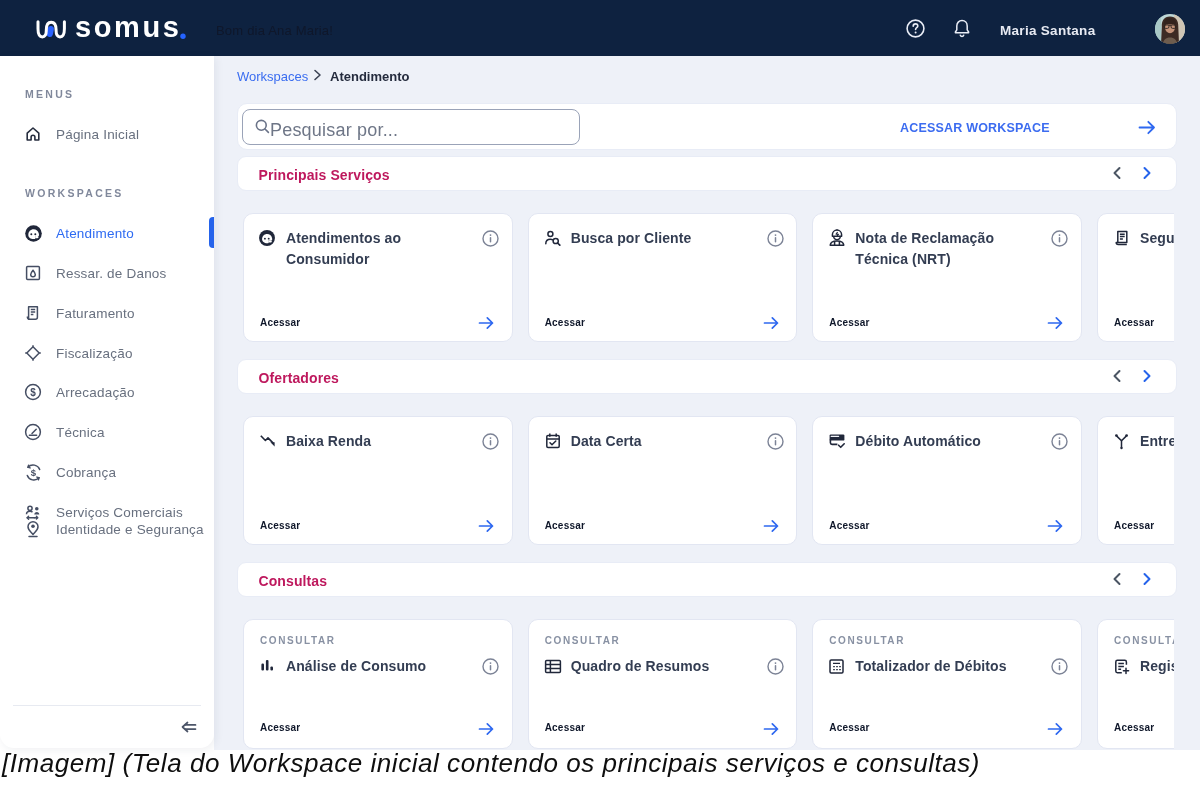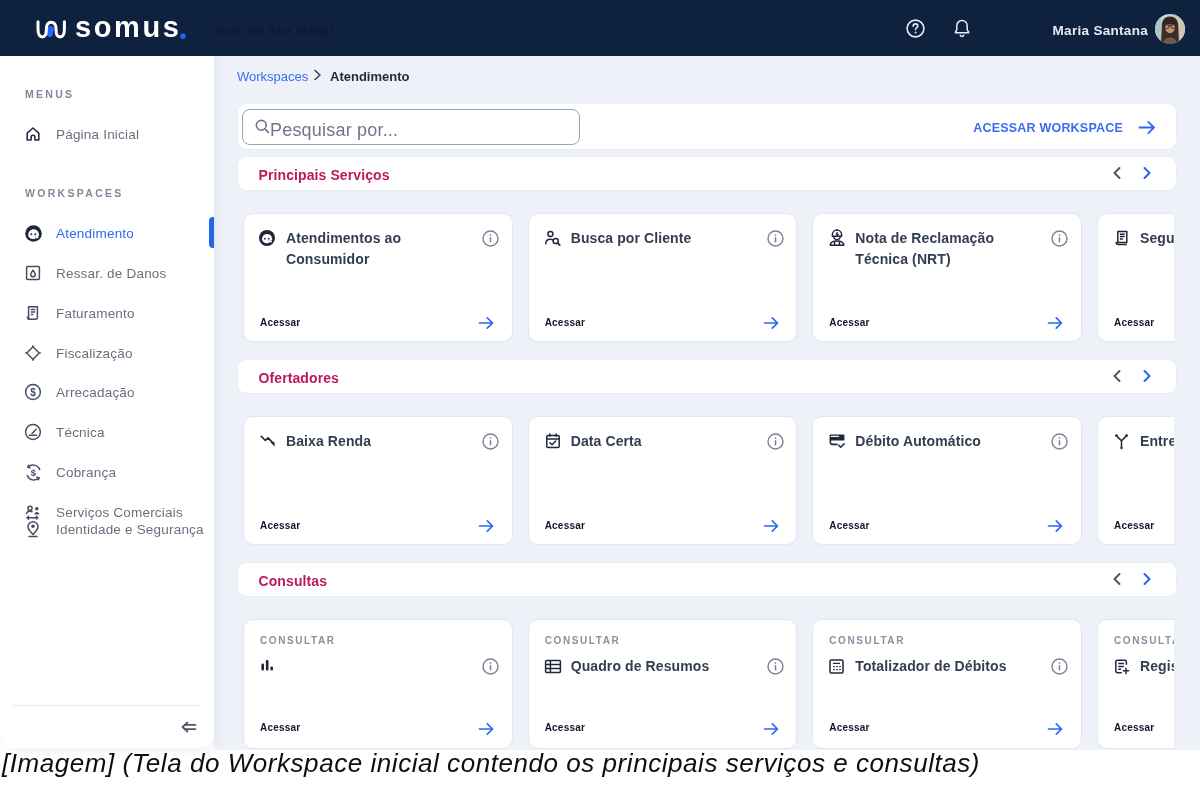--- a/index.html
+++ b/index.html
@@ -41,21 +41,21 @@
 <svg class="abs" style="left:906px;top:19px" width="19" height="19" viewBox="0 0 19 19">
   <circle cx="9.5" cy="9.5" r="8.4" fill="none" stroke="#e9edf6" stroke-width="1.6"></circle>
   <path d="M7.2 7.2c0-1.4 1.1-2.3 2.3-2.3 1.3 0 2.3.9 2.3 2.1 0 1.6-2.2 1.8-2.2 3.4" fill="none" stroke="#e9edf6" stroke-width="1.6" stroke-linecap="round"></path>
   <circle cx="9.6" cy="13.6" r="1" fill="#e9edf6"></circle>
 </svg>
 
 <svg class="abs" style="left:952px;top:18px" width="20" height="21" viewBox="0 0 20 21">
   <path d="M10 2.6c-3.1 0-5.2 2.3-5.2 5.4v3.9L3.4 14v.8h13.2V14l-1.4-2.1V8c0-3.1-2.1-5.4-5.2-5.4z" fill="none" stroke="#e9edf6" stroke-width="1.5" stroke-linejoin="round"></path>
   <path d="M8.3 17.2c.3.9 1 1.3 1.7 1.3s1.4-.4 1.7-1.3" fill="none" stroke="#e9edf6" stroke-width="1.5" stroke-linecap="round"></path>
 </svg>
-<div class="abs" style="left:1000px;top:22.5px;width:148px;text-align:right;font-size:13.5px;font-weight:600;color:#e7eaf2;letter-spacing:.3px">Maria Santana</div>
+<div class="abs" style="left:1000px;top:22.5px;width:148px;font-size:13.5px;font-weight:600;color:#e7eaf2;letter-spacing:.3px">Maria Santana</div>
 
 <svg class="abs" style="left:1155px;top:14px" width="30" height="30" viewBox="0 0 30 30">
   <defs>
         <clipPath id="av">
           <circle cx="15" cy="15" r="15"></circle>
         </clipPath>
       </defs>
   <g clip-path="url(#av)">
     <rect width="30" height="30" fill="#bed7d6"></rect>
     <rect x="19" width="11" height="30" fill="#cfc5b4"></rect>
@@ -187,21 +187,21 @@
     </svg>
 <div class="abs" style="left:330px;top:68.5px;font-size:13px;font-weight:700;color:#242b3d">Atendimento</div>
 
 <div class="abs" style="left:236.5px;top:103px;width:940px;height:47px;background:#fff;border:1px solid #e8ecf6;border-radius:10px"></div>
 <div class="abs" style="left:241.5px;top:108.5px;width:338px;height:36px;border:1.5px solid #9aa3b8;border-radius:8px;background:#fff"></div>
 <svg class="abs" style="left:255px;top:119px" width="15" height="15" viewBox="0 0 15 15">
       <circle cx="6.3" cy="6.3" r="4.9" fill="none" stroke="#6a7388" stroke-width="1.6"></circle>
       <path d="M10 10l3.4 3.4" stroke="#6a7388" stroke-width="1.6" stroke-linecap="round"></path>
     </svg>
 <div class="abs" style="left:270px;top:120px;font-size:18px;color:#6e7687;letter-spacing:.2px">Pesquisar por...</div>
-<div class="abs" style="left:900px;width:223px;top:121px;text-align:right;font-size:12.5px;font-weight:700;color:#3c6cf0;letter-spacing:.2px">ACESSAR WORKSPACE</div>
+<div class="abs" style="left:900px;width:223px;top:121px;font-size:12.5px;font-weight:700;color:#3c6cf0;letter-spacing:.2px">ACESSAR WORKSPACE</div>
 <svg class="abs" style="left:1138px;top:119.5px" width="18" height="15" viewBox="0 0 18 15">
       <path d="M1.5 7.5h14.5M10.3 1.8l5.7 5.7-5.7 5.7" fill="none" stroke="#2e68f0" stroke-width="1.8" stroke-linecap="round" stroke-linejoin="round"></path>
     </svg>
 
 <div class="bar" style="top:156px">
       <div class="t">Principais Serviços</div>
     </div>
 <div class="bar" style="top:358.5px">
       <div class="t">Ofertadores</div>
     </div>
@@ -370,20 +370,21 @@
   </div>
 </div>
 <div class="rowclip" style="top:619px;height:131px">
   <div class="card" style="left:6.5px;height:130px">
     <div class="consultar" style="top:15px">CONSULTAR</div>
     <svg class="cicon" style="left:16px;top:38px" width="15" height="15" viewBox="0 0 15 15">
           <rect x="1.4" y="5.6" width="2.6" height="7" rx="1.1" fill="#20273a"></rect>
           <rect x="5.9" y="2" width="2.6" height="10.6" rx="1.1" fill="#20273a"></rect>
           <rect x="10.4" y="8.4" width="2.6" height="4.2" rx="1.1" fill="#20273a"></rect>
         </svg>
+    <div class="title" style="top:35.5px">Análise de Consumo</div>
     <svg class="info" style="top:37.5px" width="17" height="17" viewBox="0 0 17 17">
           <circle cx="8.5" cy="8.5" r="7.5" fill="none" stroke="#7c8396" stroke-width="1.4"></circle>
           <path d="M8.5 7.8v4" stroke="#7c8396" stroke-width="1.5" stroke-linecap="round"></path>
           <circle cx="8.5" cy="5.1" r=".9" fill="#7c8396"></circle>
         </svg>
     <div class="acessar" style="top:102px">Acessar</div>
     <svg class="goarrow" style="top:101.5px" width="17" height="14" viewBox="0 0 17 14">
           <path d="M1.5 7h13M9.3 1.8L14.5 7l-5.2 5.2" fill="none" stroke="#2e68f0" stroke-width="1.7" stroke-linecap="round" stroke-linejoin="round"></path>
         </svg>
   </div>

